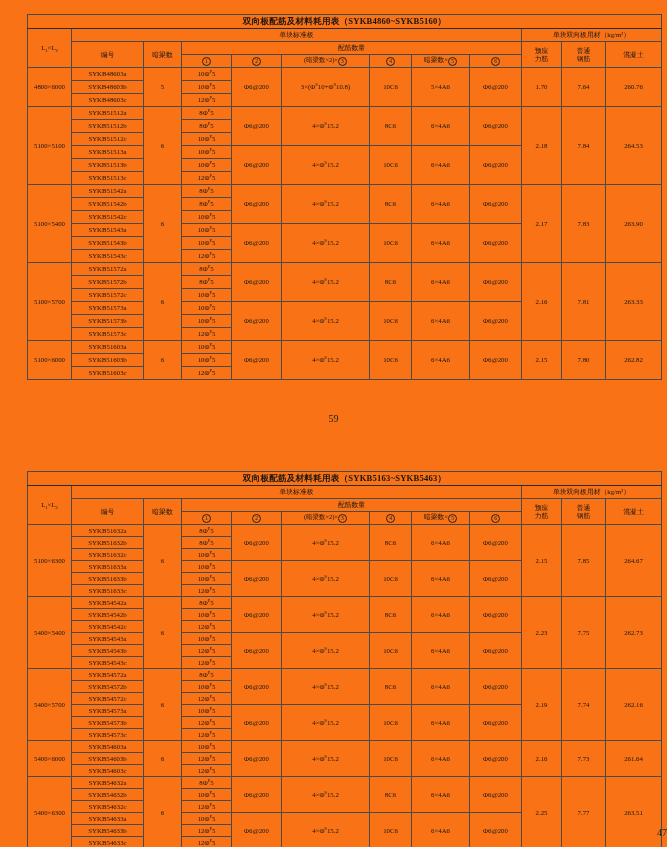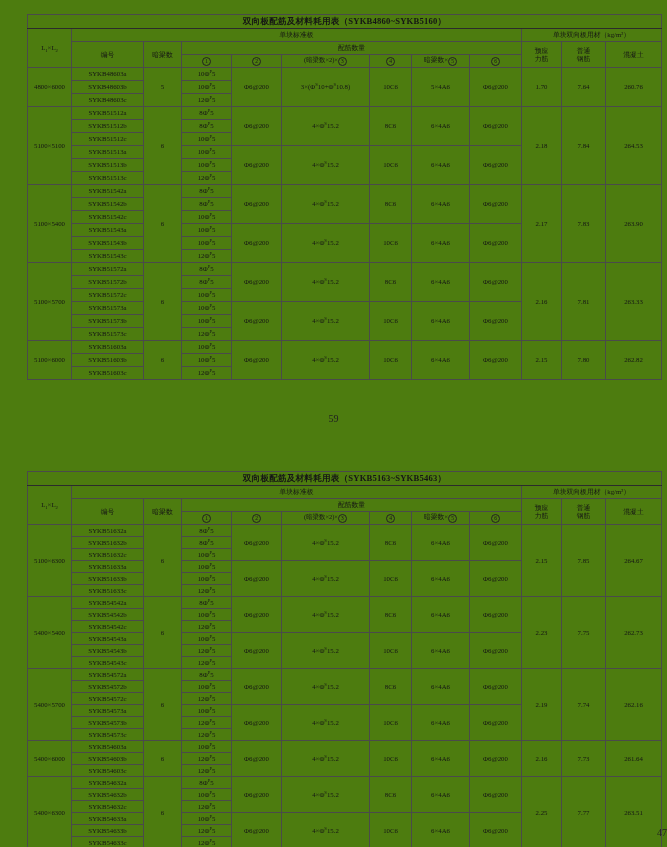--- a/index.html
+++ b/index.html
@@ -1,17 +1,17 @@
 <!DOCTYPE html>
 <html><head>
 <meta charset="utf-8">
 <style>
   html,body{margin:0;padding:0;background:#e8e8e8;}
   .page{
-    position:relative;width:667px;height:847px;background:#4d7c0f;
+    position:relative;width:667px;height:847px;background:#f97316;
     font-family:"Liberation Serif","DejaVu Serif",serif;color:#151515;
     overflow:hidden;margin:0 auto;
   }
   table.grid{
     position:absolute;left:27px;width:634px;border-collapse:collapse;table-layout:fixed;
     border:1.6px solid #2b2b2b;
   }
   #t1{top:14px;}
   #t2{top:471px;}
   th,td{

